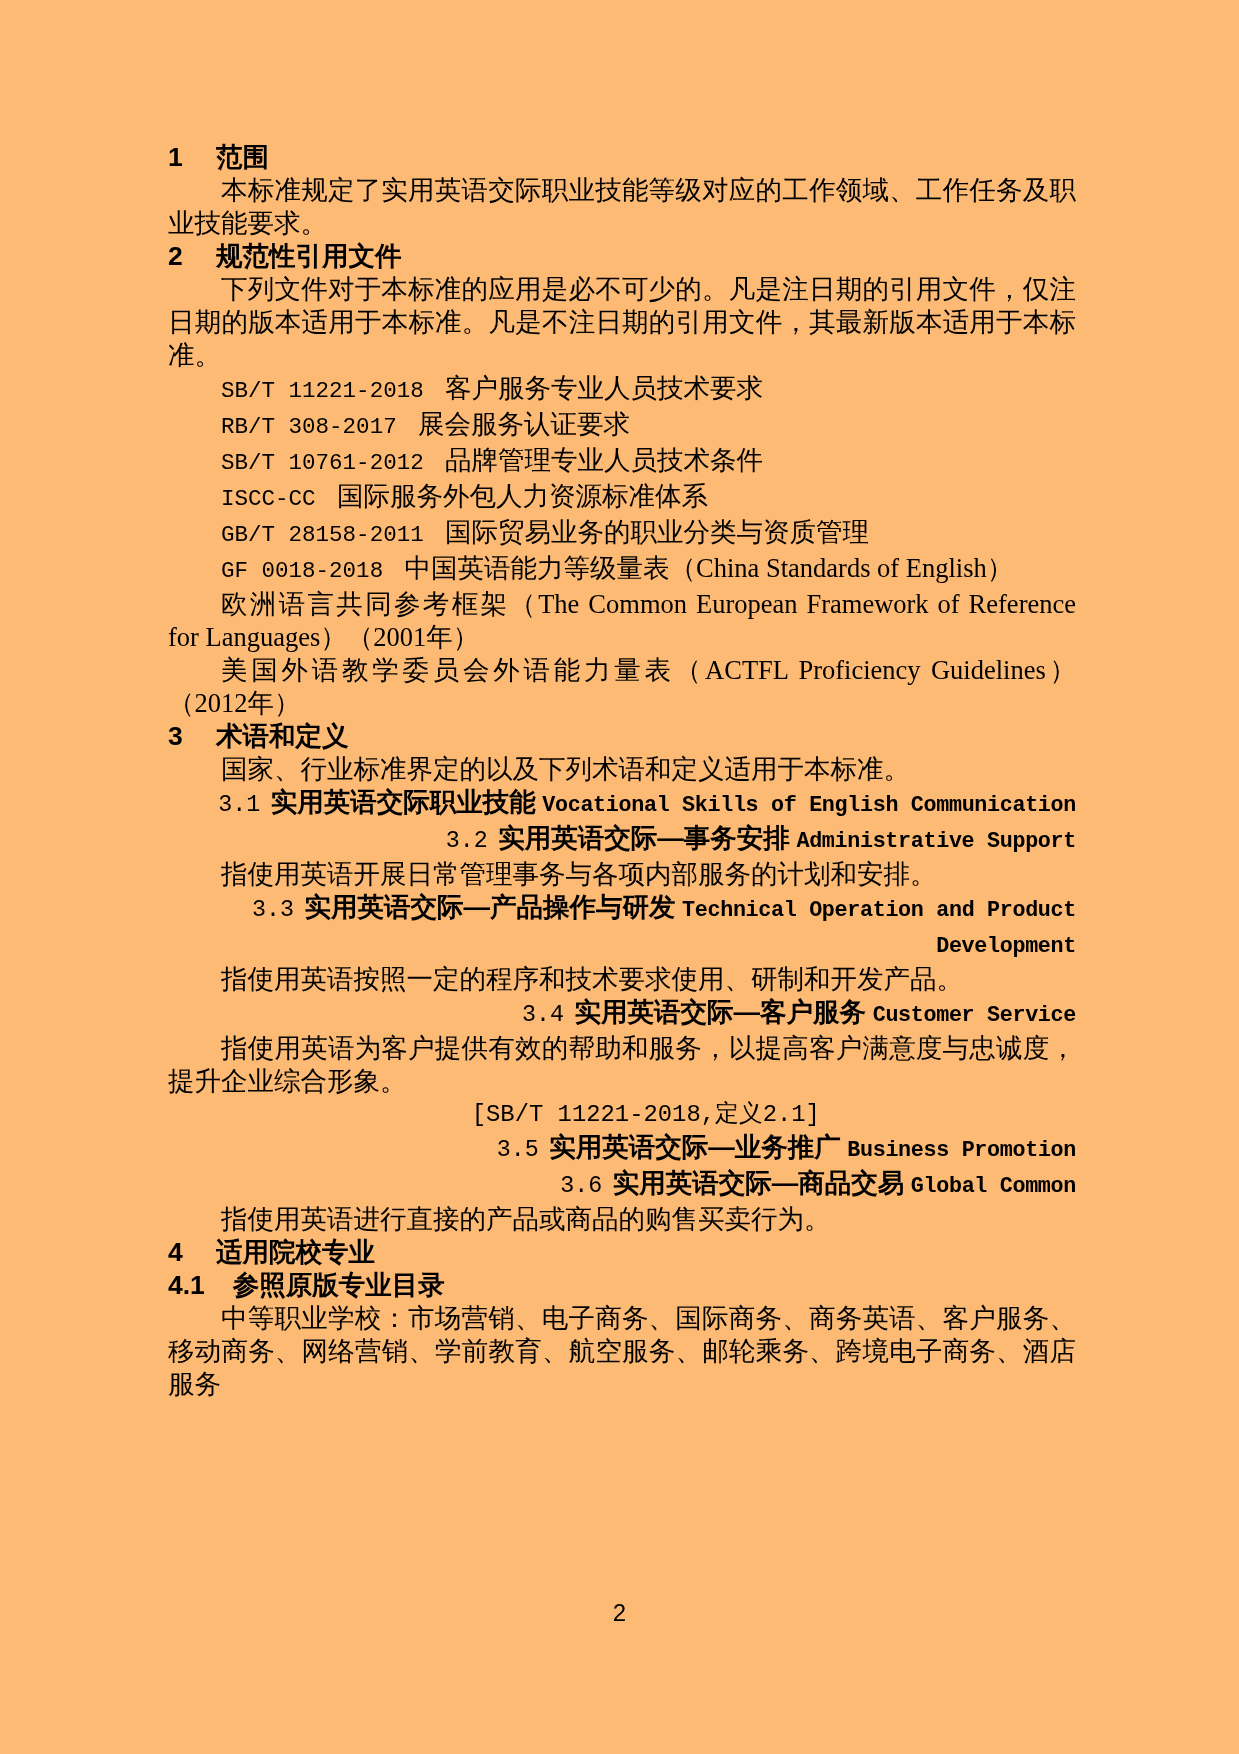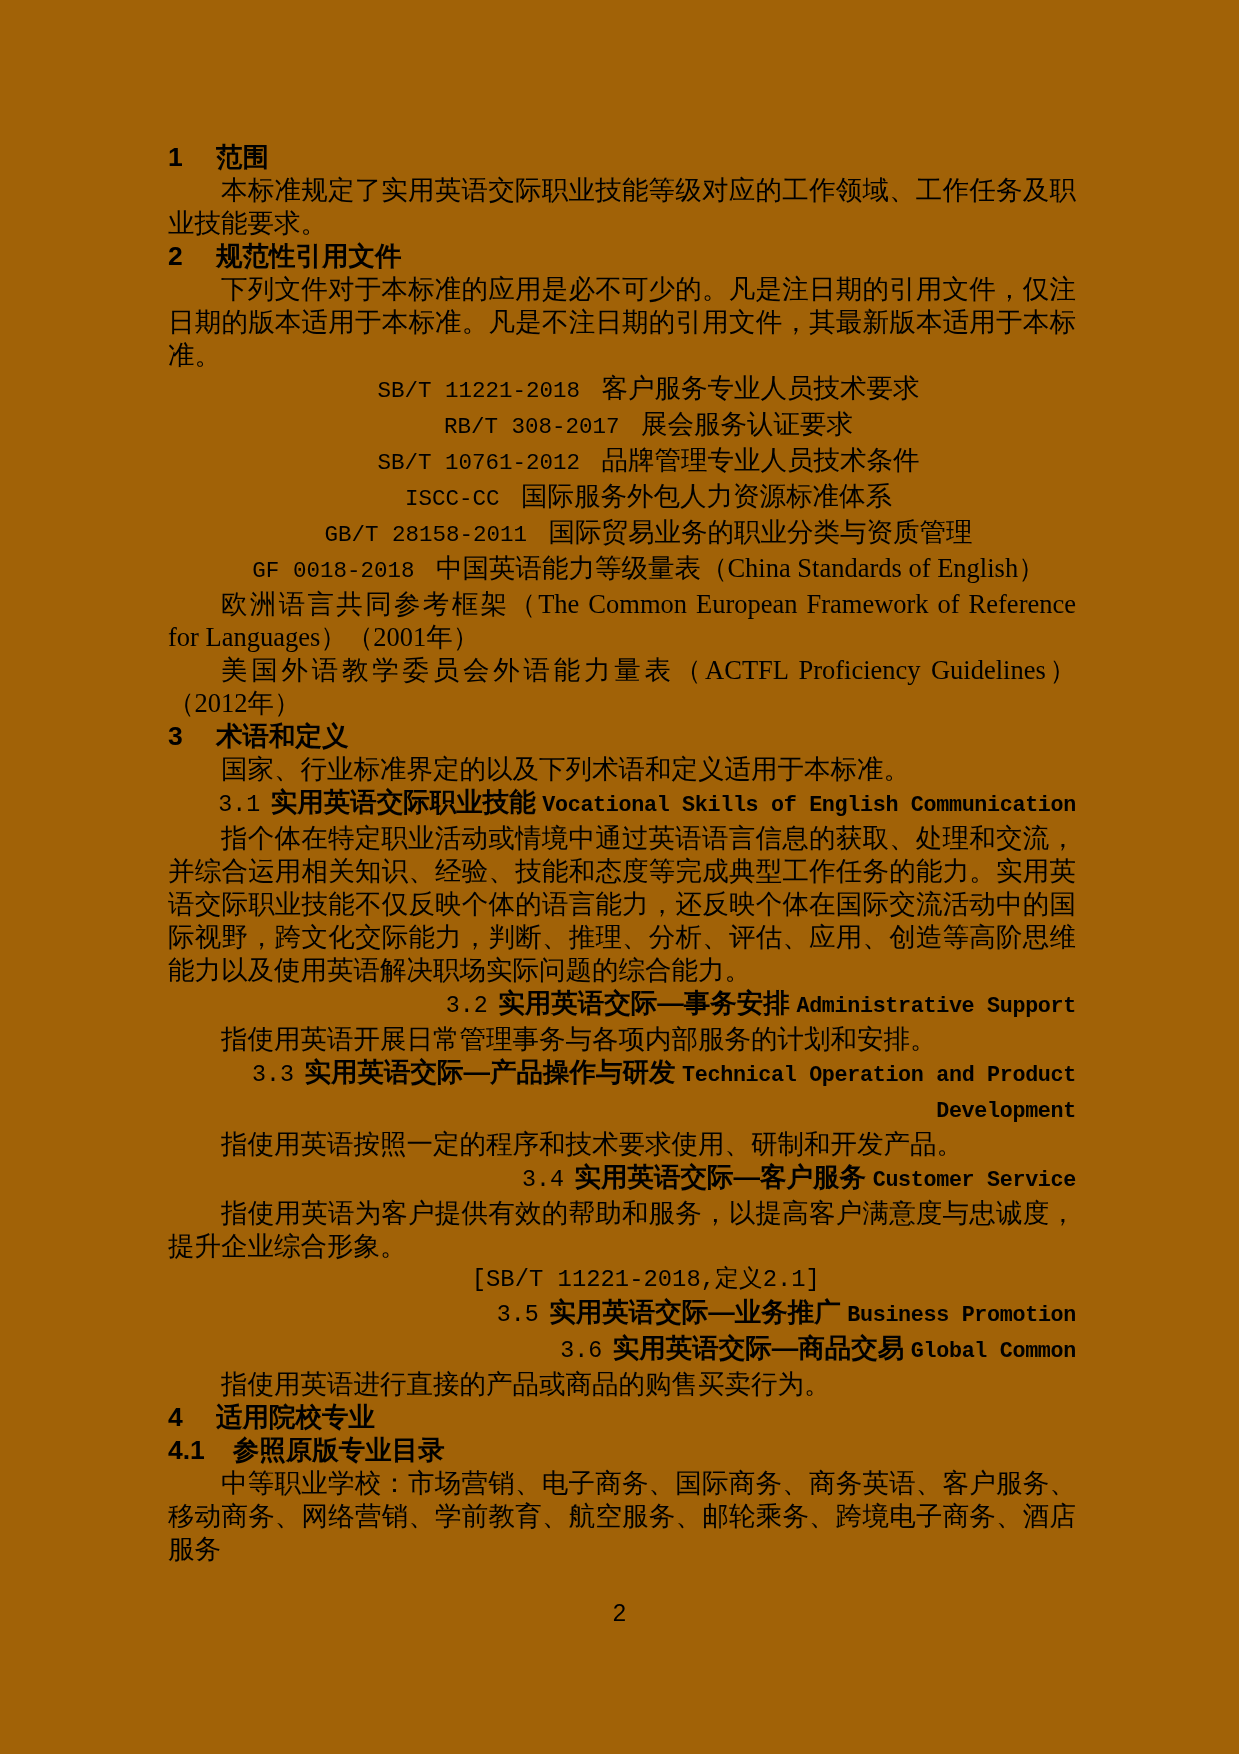--- a/index.html
+++ b/index.html
@@ -1,21 +1,21 @@
 <!DOCTYPE html>
 <html lang="zh"><head>
 <meta charset="utf-8">
 <style>
   html, body { margin: 0; padding: 0; background: #ffffff; }
   .page {
     position: relative;
     width: 1239px;
     height: 1754px;
     margin: 0 auto;
-    background: #a16207;
+    background: #fdba74;
     color: #000000;
     font-family: "Liberation Serif", "DejaVu Serif", serif;
     font-size: 26.5px;
     line-height: 33px;
     overflow: hidden;
   }
   .content {
     position: absolute;
     left: 168px;
     top: 141px;
@@ -59,21 +59,20 @@
     font-weight: bold;
     font-family: "Liberation Mono", "DejaVu Sans Mono", monospace;
     font-size: 0.82em;
     letter-spacing: -0.015em;
   }
   
   .ref {
     margin: 0;
     text-indent: 2em;
     white-space: nowrap;
-    text-align: center;
   }
   .ref .code {
     font-family: "Liberation Mono", "DejaVu Sans Mono", monospace;
     font-size: 0.85em;
     margin-right: 0.95em;
   }
   
   .pnote {
     margin: 0;
     text-indent: 2em;
@@ -113,21 +112,20 @@
     <p class="ref"><span class="code">GF 0018-2018</span><span>中国英语能力等级量表（China Standards of English）</span></p>
 
     <p class="p">欧洲语言共同参考框架（The Common European Framework of Reference for Languages）（2001年）</p>
     <p class="p">美国外语教学委员会外语能力量表（ACTFL Proficiency Guidelines）（2012年）</p>
 
     <p class="h1"><span class="num">3</span><span>术语和定义</span></p>
 
     <p class="p">国家、行业标准界定的以及下列术语和定义适用于本标准。</p>
 
     <p class="term"><span class="num">3.1</span><span class="zh">实用英语交际职业技能</span> <span class="en">Vocational Skills of English Communication</span></p>
-    <p class="p">指个体在特定职业活动或情境中通过英语语言信息的获取、处理和交流，并综合运用相关知识、经验、技能和态度等完成典型工作任务的能力。实用英语交际职业技能不仅反映个体的语言能力，还反映个体在国际交流活动中的国际视野，跨文化交际能力，判断、推理、分析、评估、应用、创造等高阶思维能力以及使用英语解决职场实际问题的综合能力。</p>
 
     <p class="term"><span class="num">3.2</span><span class="zh">实用英语交际—事务安排</span> <span class="en">Administrative Support</span></p>
     <p class="p">指使用英语开展日常管理事务与各项内部服务的计划和安排。</p>
 
     <p class="term"><span class="num">3.3</span><span class="zh">实用英语交际—产品操作与研发</span> <span class="en">Technical Operation and Product Development</span></p>
     <p class="p">指使用英语按照一定的程序和技术要求使用、研制和开发产品。</p>
 
     <p class="term"><span class="num">3.4</span><span class="zh">实用英语交际—客户服务</span> <span class="en">Customer Service</span></p>
     <p class="p">指使用英语为客户提供有效的帮助和服务，以提高客户满意度与忠诚度，提升企业综合形象。</p>
     <p class="pnote">[SB/T 11221-2018,定义2.1]</p>

